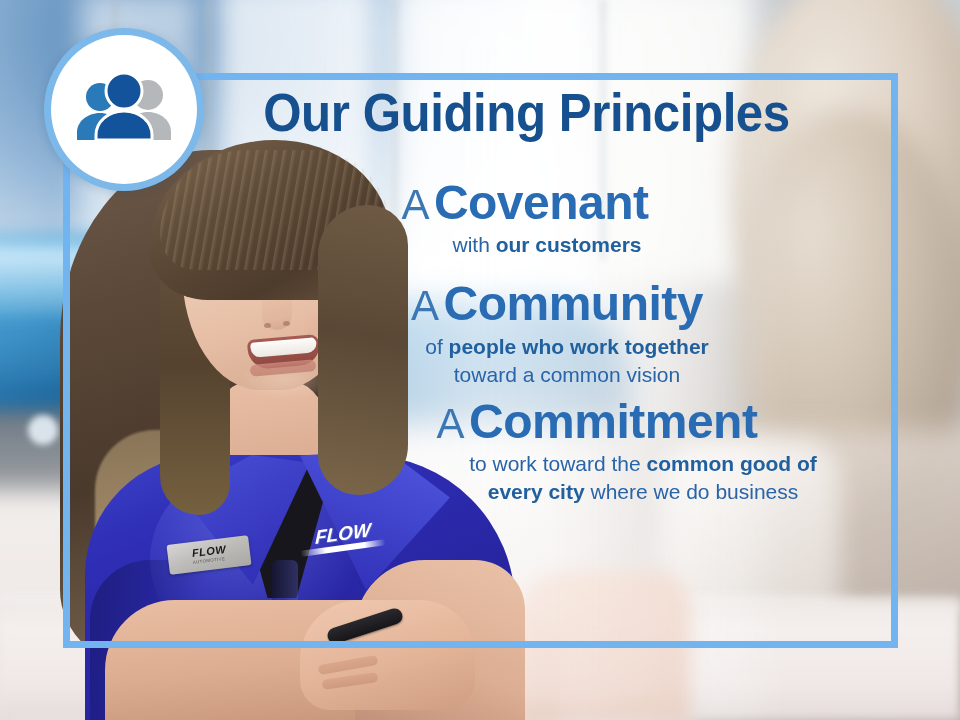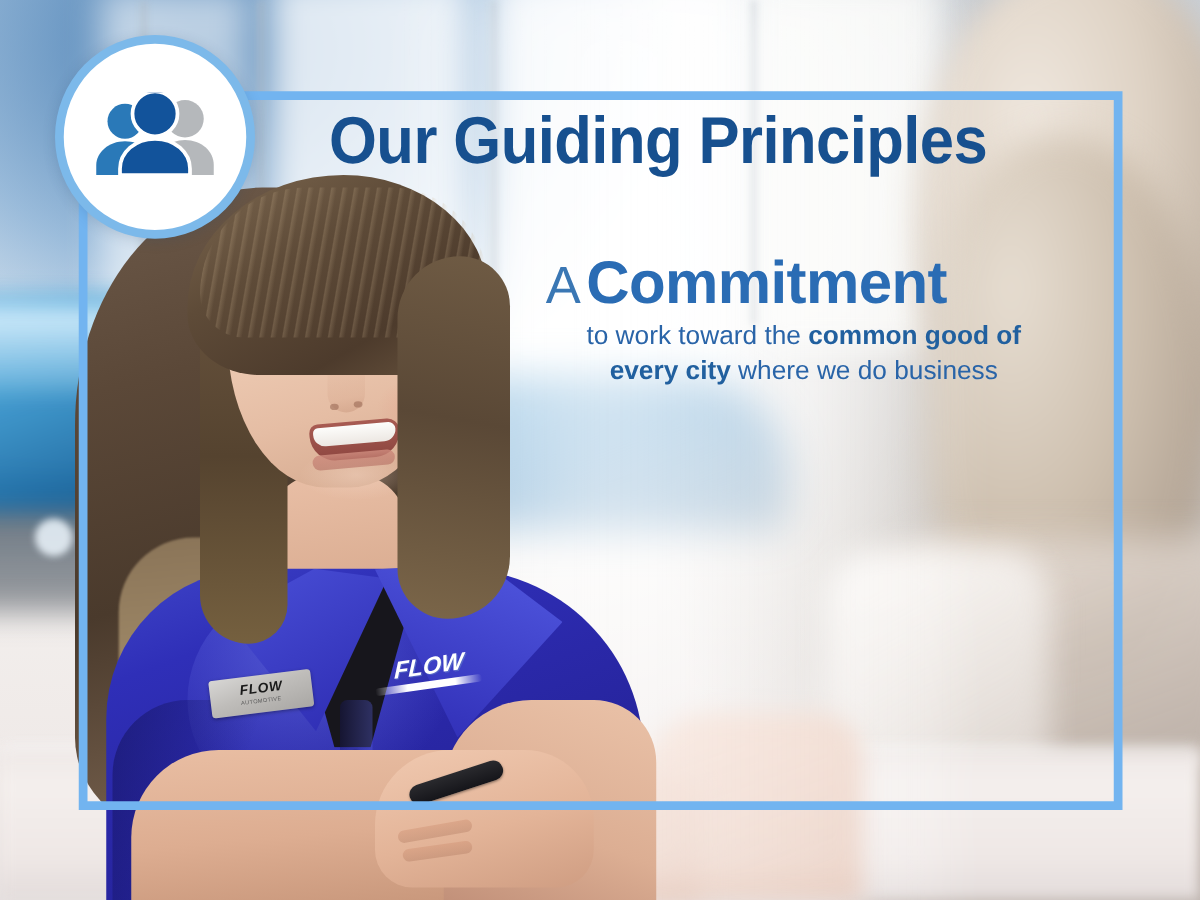--- a/index.html
+++ b/index.html
@@ -405,21 +405,21 @@
     font-weight: 400;
     margin-top: 3px;
   }
   .p-sub b { font-weight: 700; color:#21609f; }
 
   
   #block-covenant   { text-align:center; transform: translateX(-10px); }
   #block-covenant .p-sub { transform: translateX(22px); }
   #block-community  { text-align:center; transform: translateX(22px); margin-top: 20px; }
   #block-community .p-sub { transform: translateX(10px); }
-  #block-commitment { text-align:center; transform: translateX(62px); margin-top: 24px; }
+  #block-commitment { text-align:center; transform: translateX(62px); margin-top: 8px; }
   #block-commitment .p-sub { transform: translateX(46px); }
 
   
   .haze {
     position:absolute; left:330px; top:0; width:430px; height:720px;
     background: linear-gradient(90deg, rgba(255,255,255,0.15), rgba(255,255,255,0.55) 35%, rgba(255,255,255,0.25));
     filter: blur(20px);
     pointer-events:none;
   }
 </style>
@@ -540,21 +540,35 @@
 
       <circle cx="52" cy="17" r="18" fill="#12539b" stroke="#ffffff" stroke-width="3"></circle>
       <path d="M52 37c-16 0-28 11-28 24v5h56v-5c0-13-12-24-28-24z" fill="#12539b" stroke="#ffffff" stroke-width="3"></path>
     </svg>
   </div>
 
   <div class="headline">Our Guiding Principles</div>
 
   <div class="principles">
 
-
+    <div class="p-block" id="block-covenant">
+      <div class="p-title">
+        <span class="p-art">A</span>
+        <span class="p-word">Covenant</span>
+      </div>
+      <div class="p-sub"><span>with </span><b>our customers</b></div>
+    </div>
+
+    <div class="p-block" id="block-community">
+      <div class="p-title">
+        <span class="p-art">A</span>
+        <span class="p-word">Community</span>
+      </div>
+      <div class="p-sub"><span>of </span><b>people who work together</b><br><span>toward a common vision</span></div>
+    </div>
 
     <div class="p-block" id="block-commitment">
       <div class="p-title">
         <span class="p-art">A</span>
         <span class="p-word">Commitment</span>
       </div>
       <div class="p-sub" style="max-width: 370px; margin-left: auto; margin-right: auto; text-align: center;"><span>to work toward the </span><b>common good of every city</b><span> where we do business</span></div>
     </div>
 
   </div>

